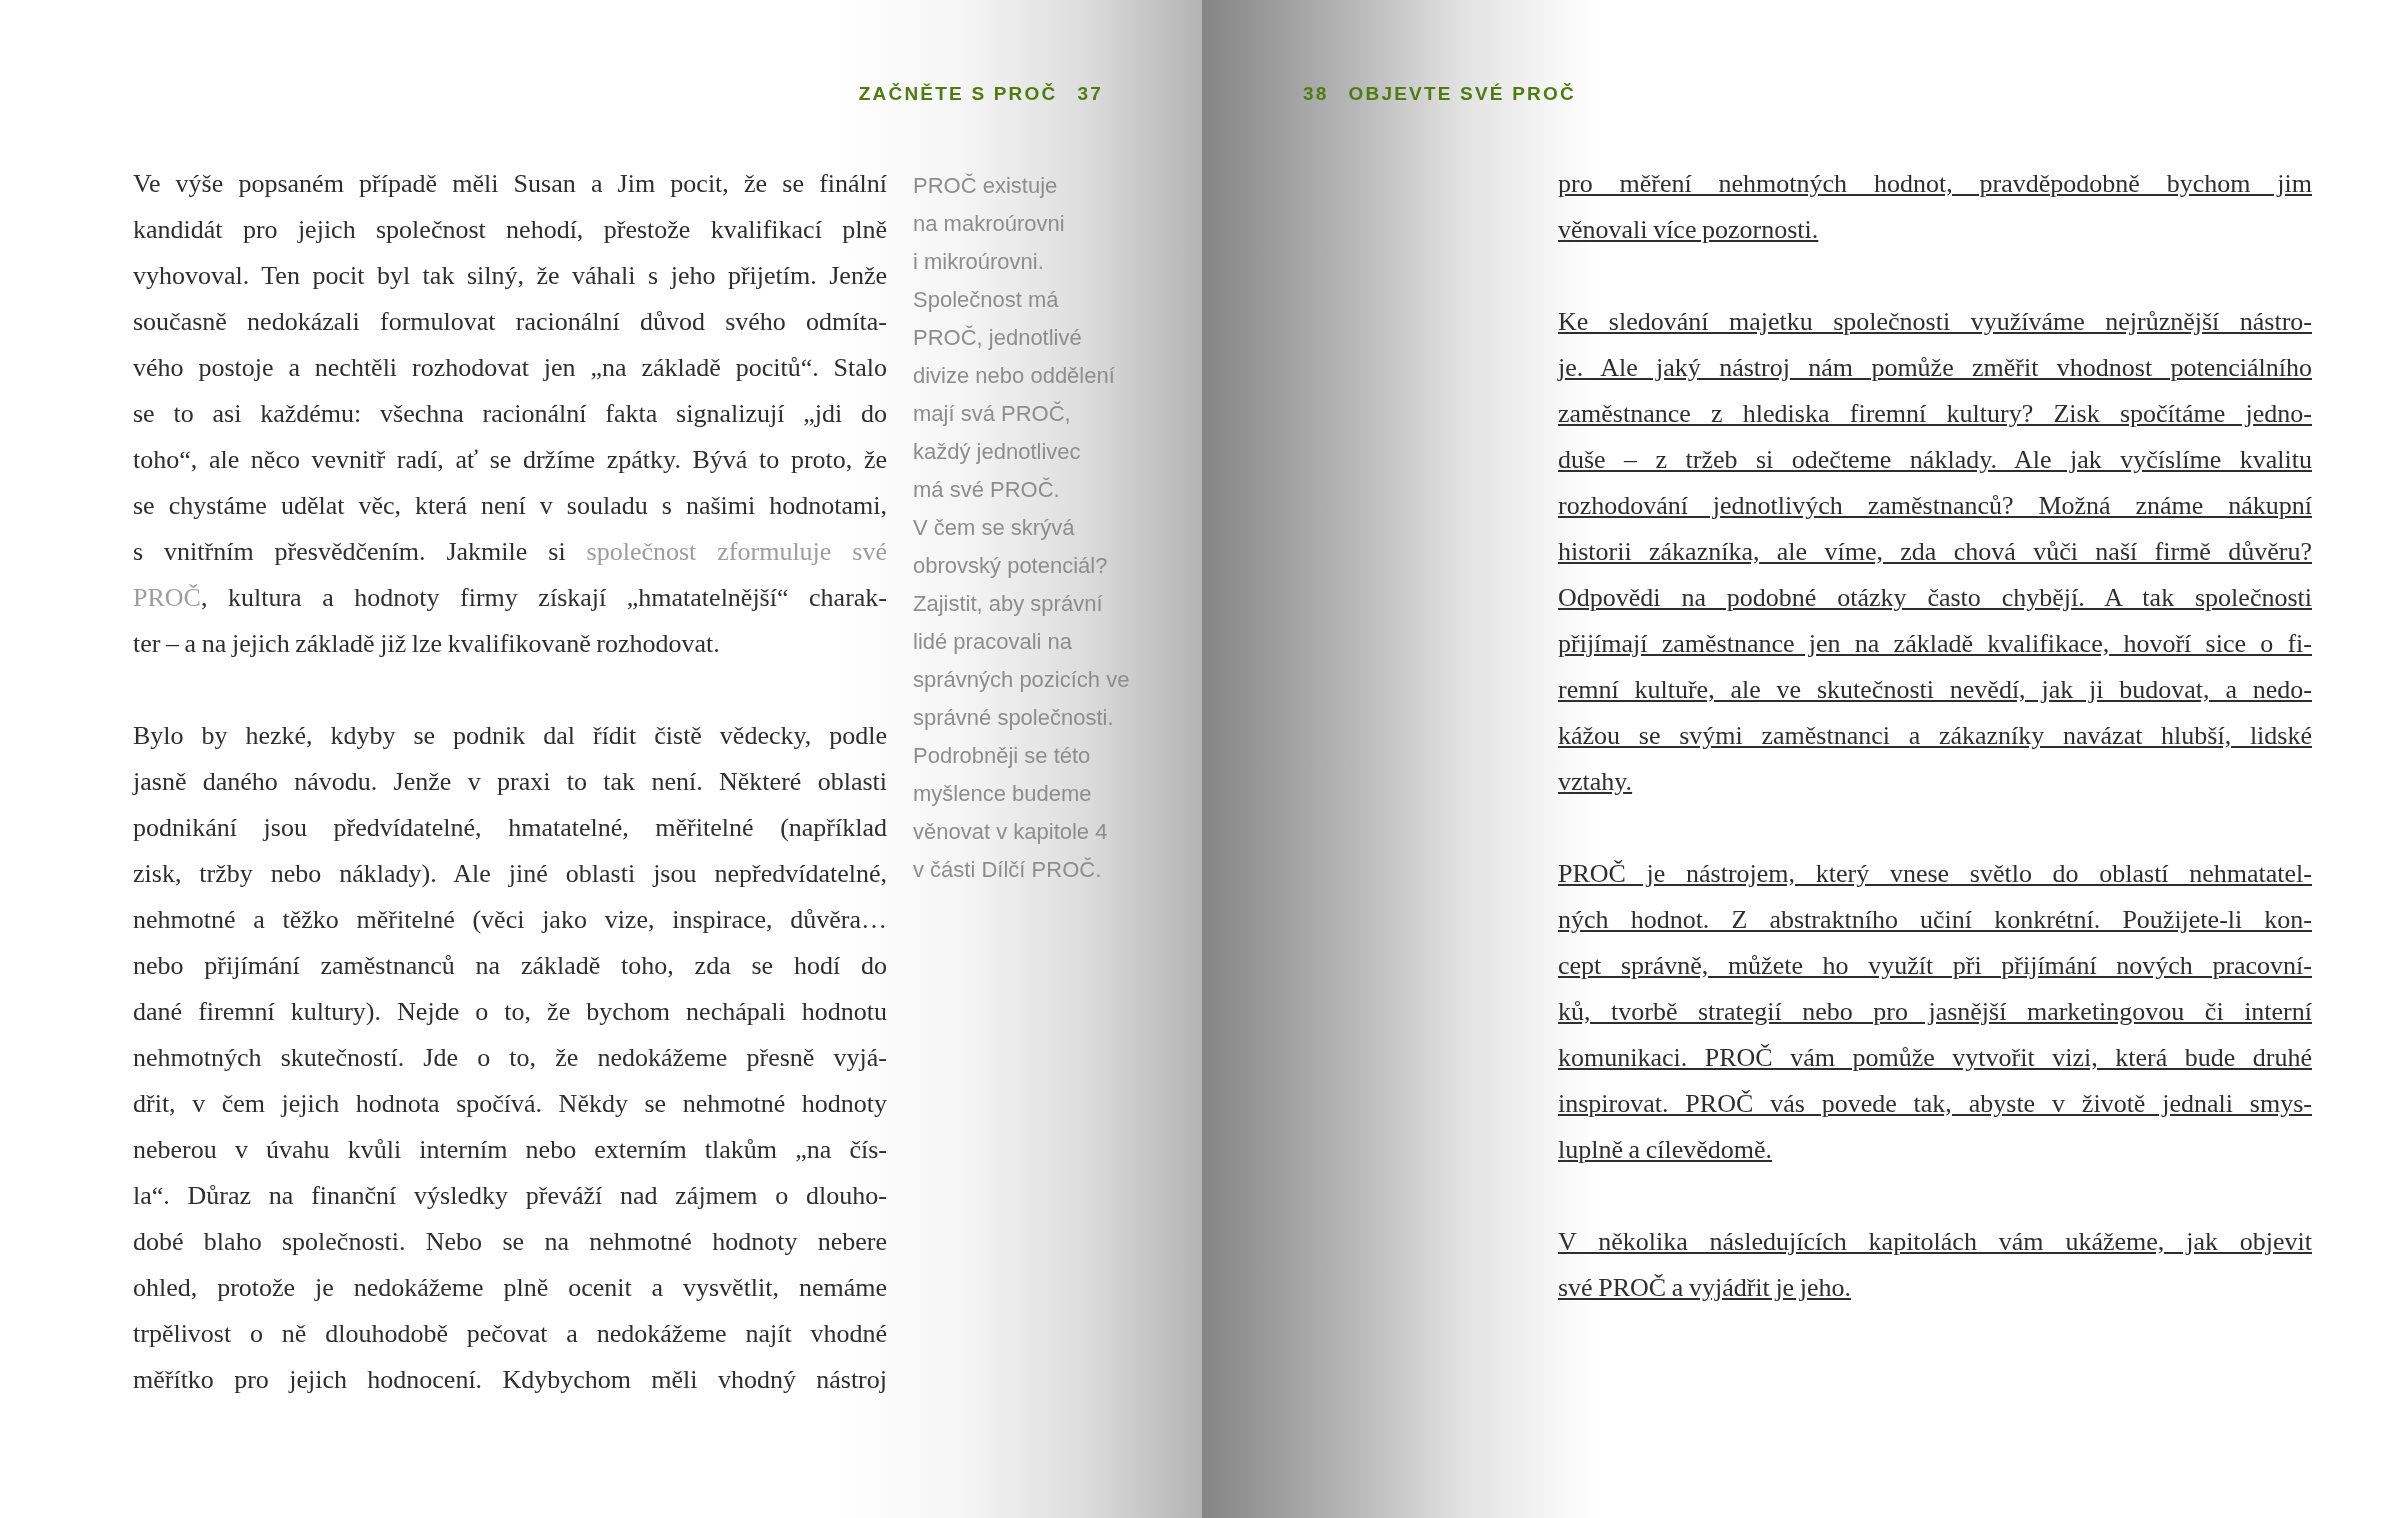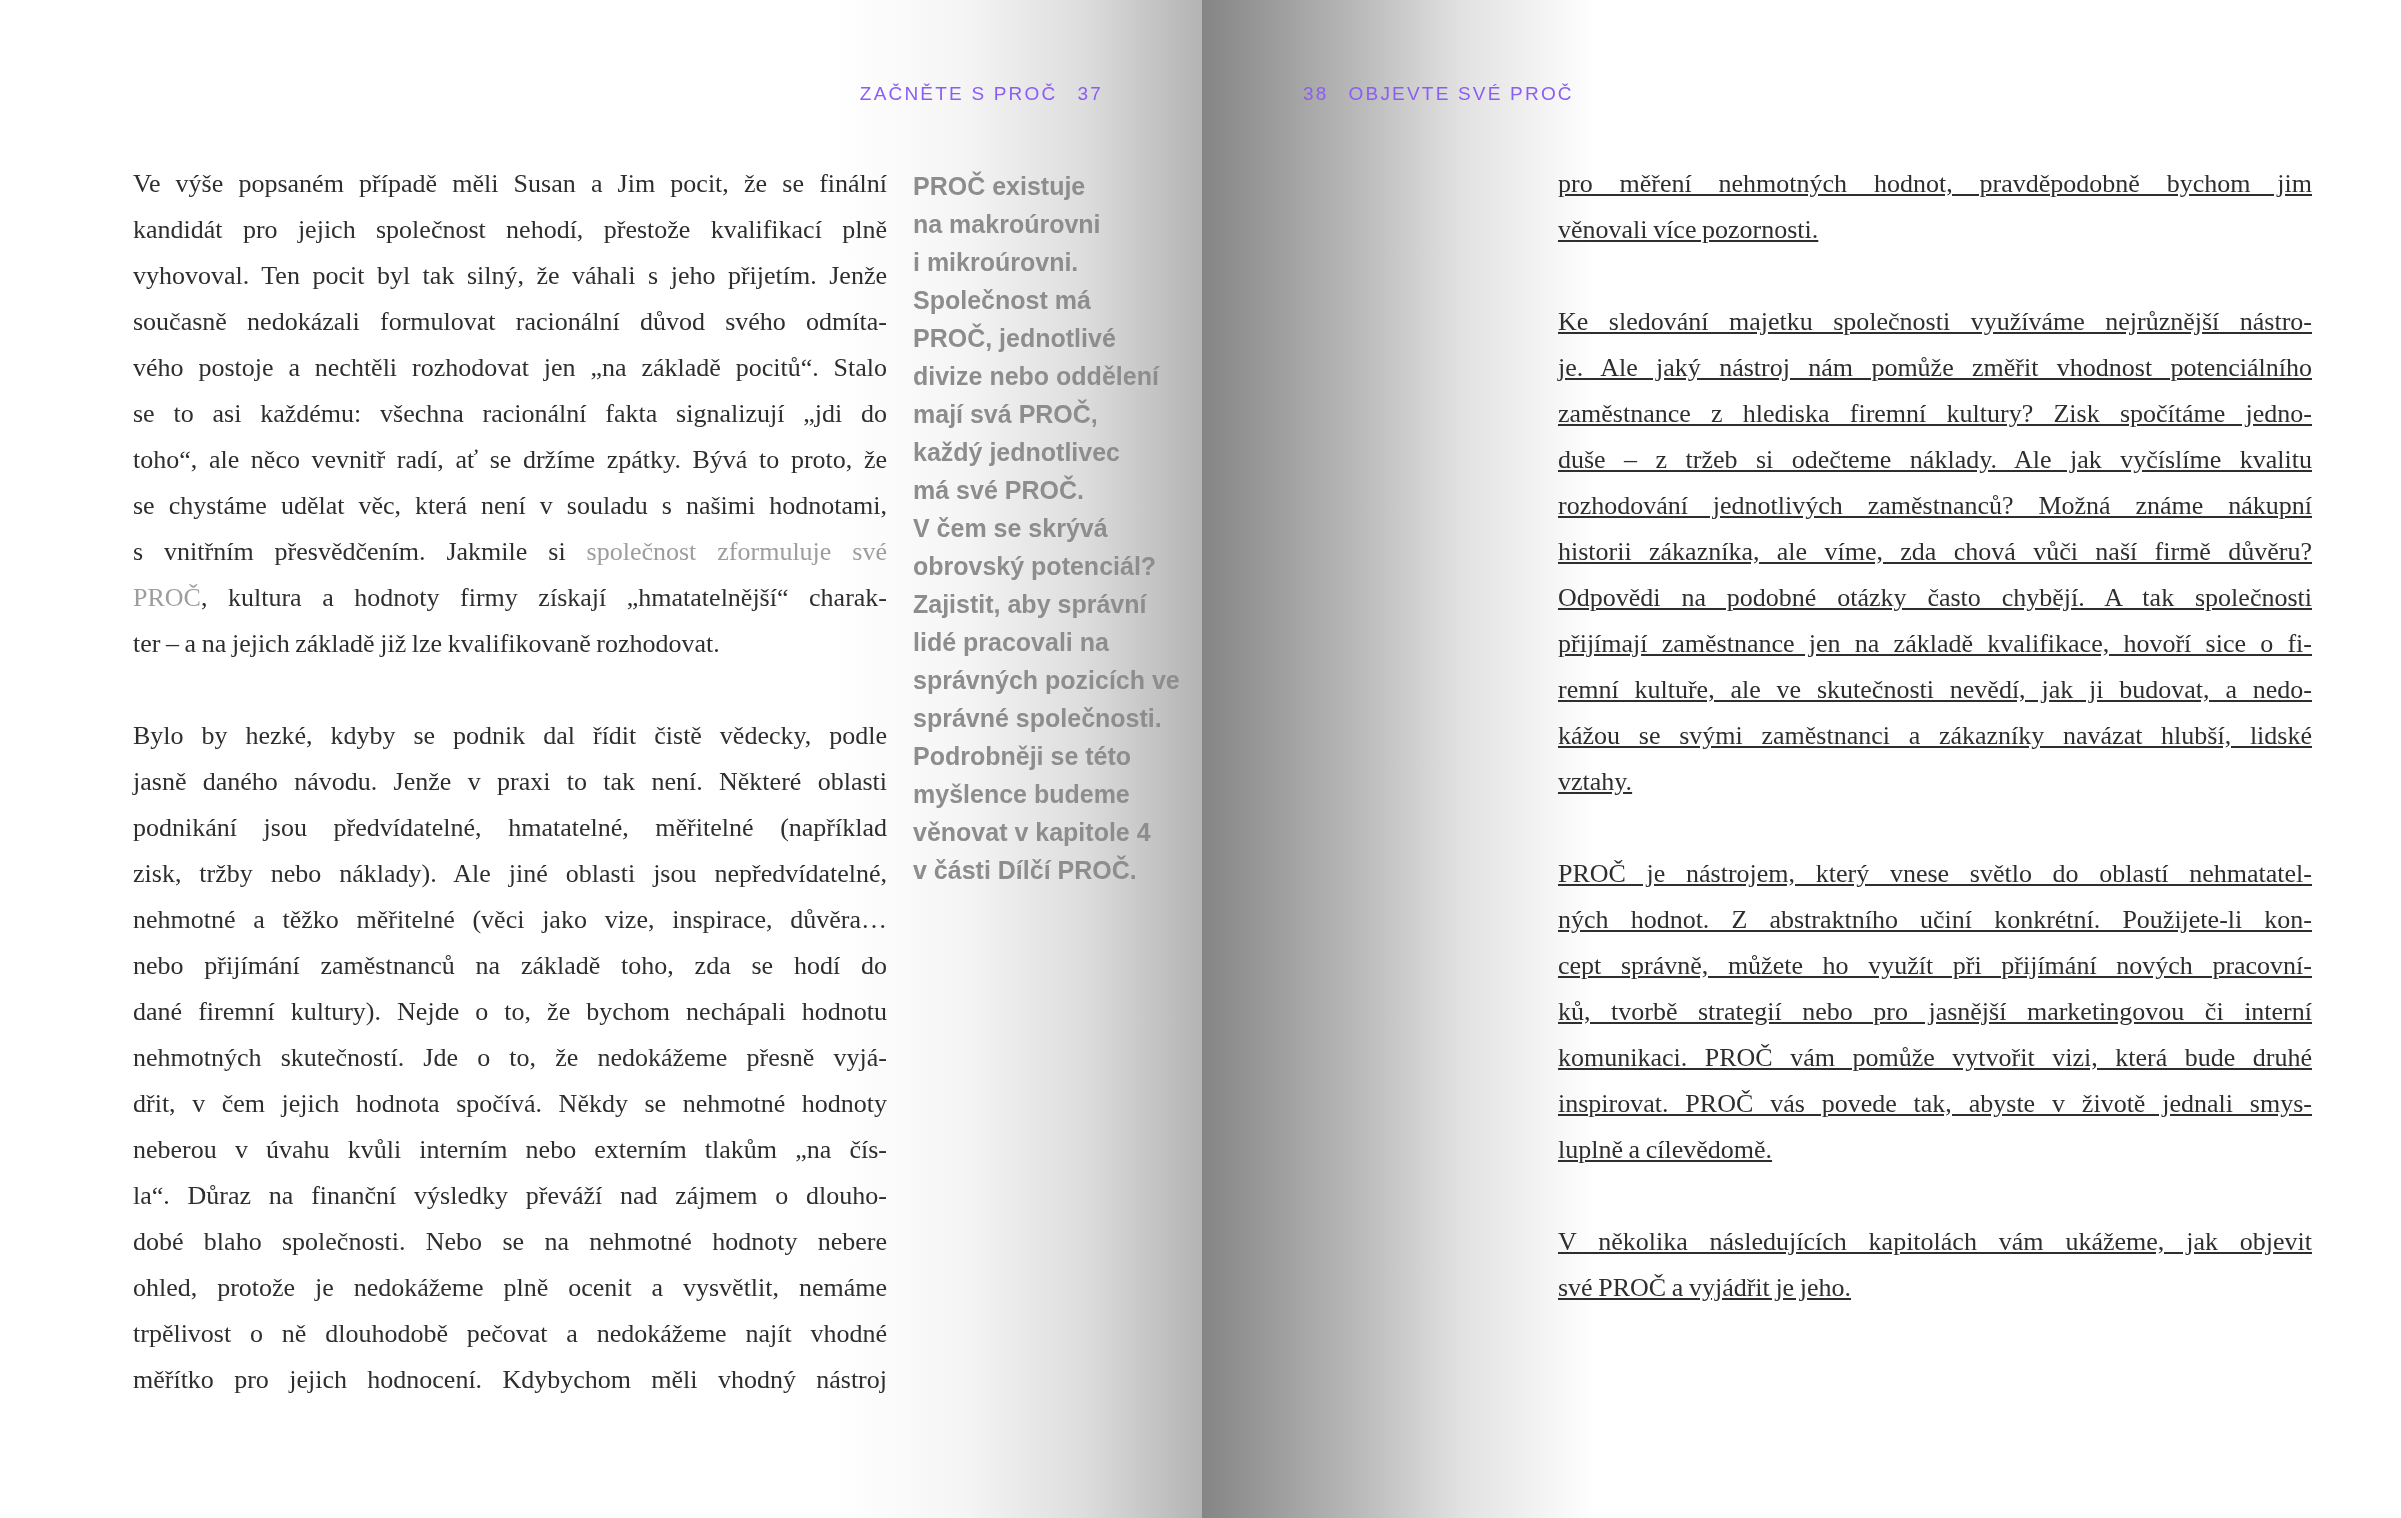--- a/index.html
+++ b/index.html
@@ -18,22 +18,22 @@
   }
   .shadow-right{
     position:absolute;left:1202px;top:0;width:395px;height:1519px;
     background:linear-gradient(to right,#858585 0%,#949494 12%,#b7b7b7 38%,#e2e2e2 66%,#ffffff 100%);
     z-index:1;
   }
   
   .running-head{
     position:absolute;top:81px;z-index:3;
     font-family:"Liberation Sans", sans-serif;
-    font-weight:normal;font-size:19px;line-height:25px;
-    letter-spacing:2.2px;color:#8b5cf6;white-space:nowrap;
+    font-weight:bold;font-size:19px;line-height:25px;
+    letter-spacing:2.2px;color:#4d7c0f;white-space:nowrap;
   }
   .rh-left{right:1298px;text-align:right;}
   .rh-right{left:1303px;}
   .rh-gap{display:inline-block;width:20px;}
   
   .body-col{
     position:absolute;top:161px;width:754px;z-index:2;
     font-size:26px;line-height:46px;color:#2e2e2e;
     word-spacing:-0.9px;
   }
@@ -43,23 +43,22 @@
   .tl{
     text-align:justify;
     text-align-last:justify;
   }
   .tl-end{text-align-last:left;}
   .hl{color:#9d9d9d;margin-top:12px;}
   
   .sidebar{
     position:absolute;left:913px;top:167px;width:278px;z-index:2;
     font-family:"Liberation Sans", sans-serif;
-    font-size:25px;line-height:38px;color:#8d8d8d;
+    font-size:22px;line-height:38px;color:#8d8d8d;
     white-space:nowrap;
-    font-weight:bold;
   }
 </style>
 </head>
 <body>
 
 <div class="shadow-left"></div>
 <div class="shadow-right"></div>
 
 <div class="running-head rh-left">
   <span>ZAČNĚTE S PROČ</span><span class="rh-gap"></span><span>37</span>

